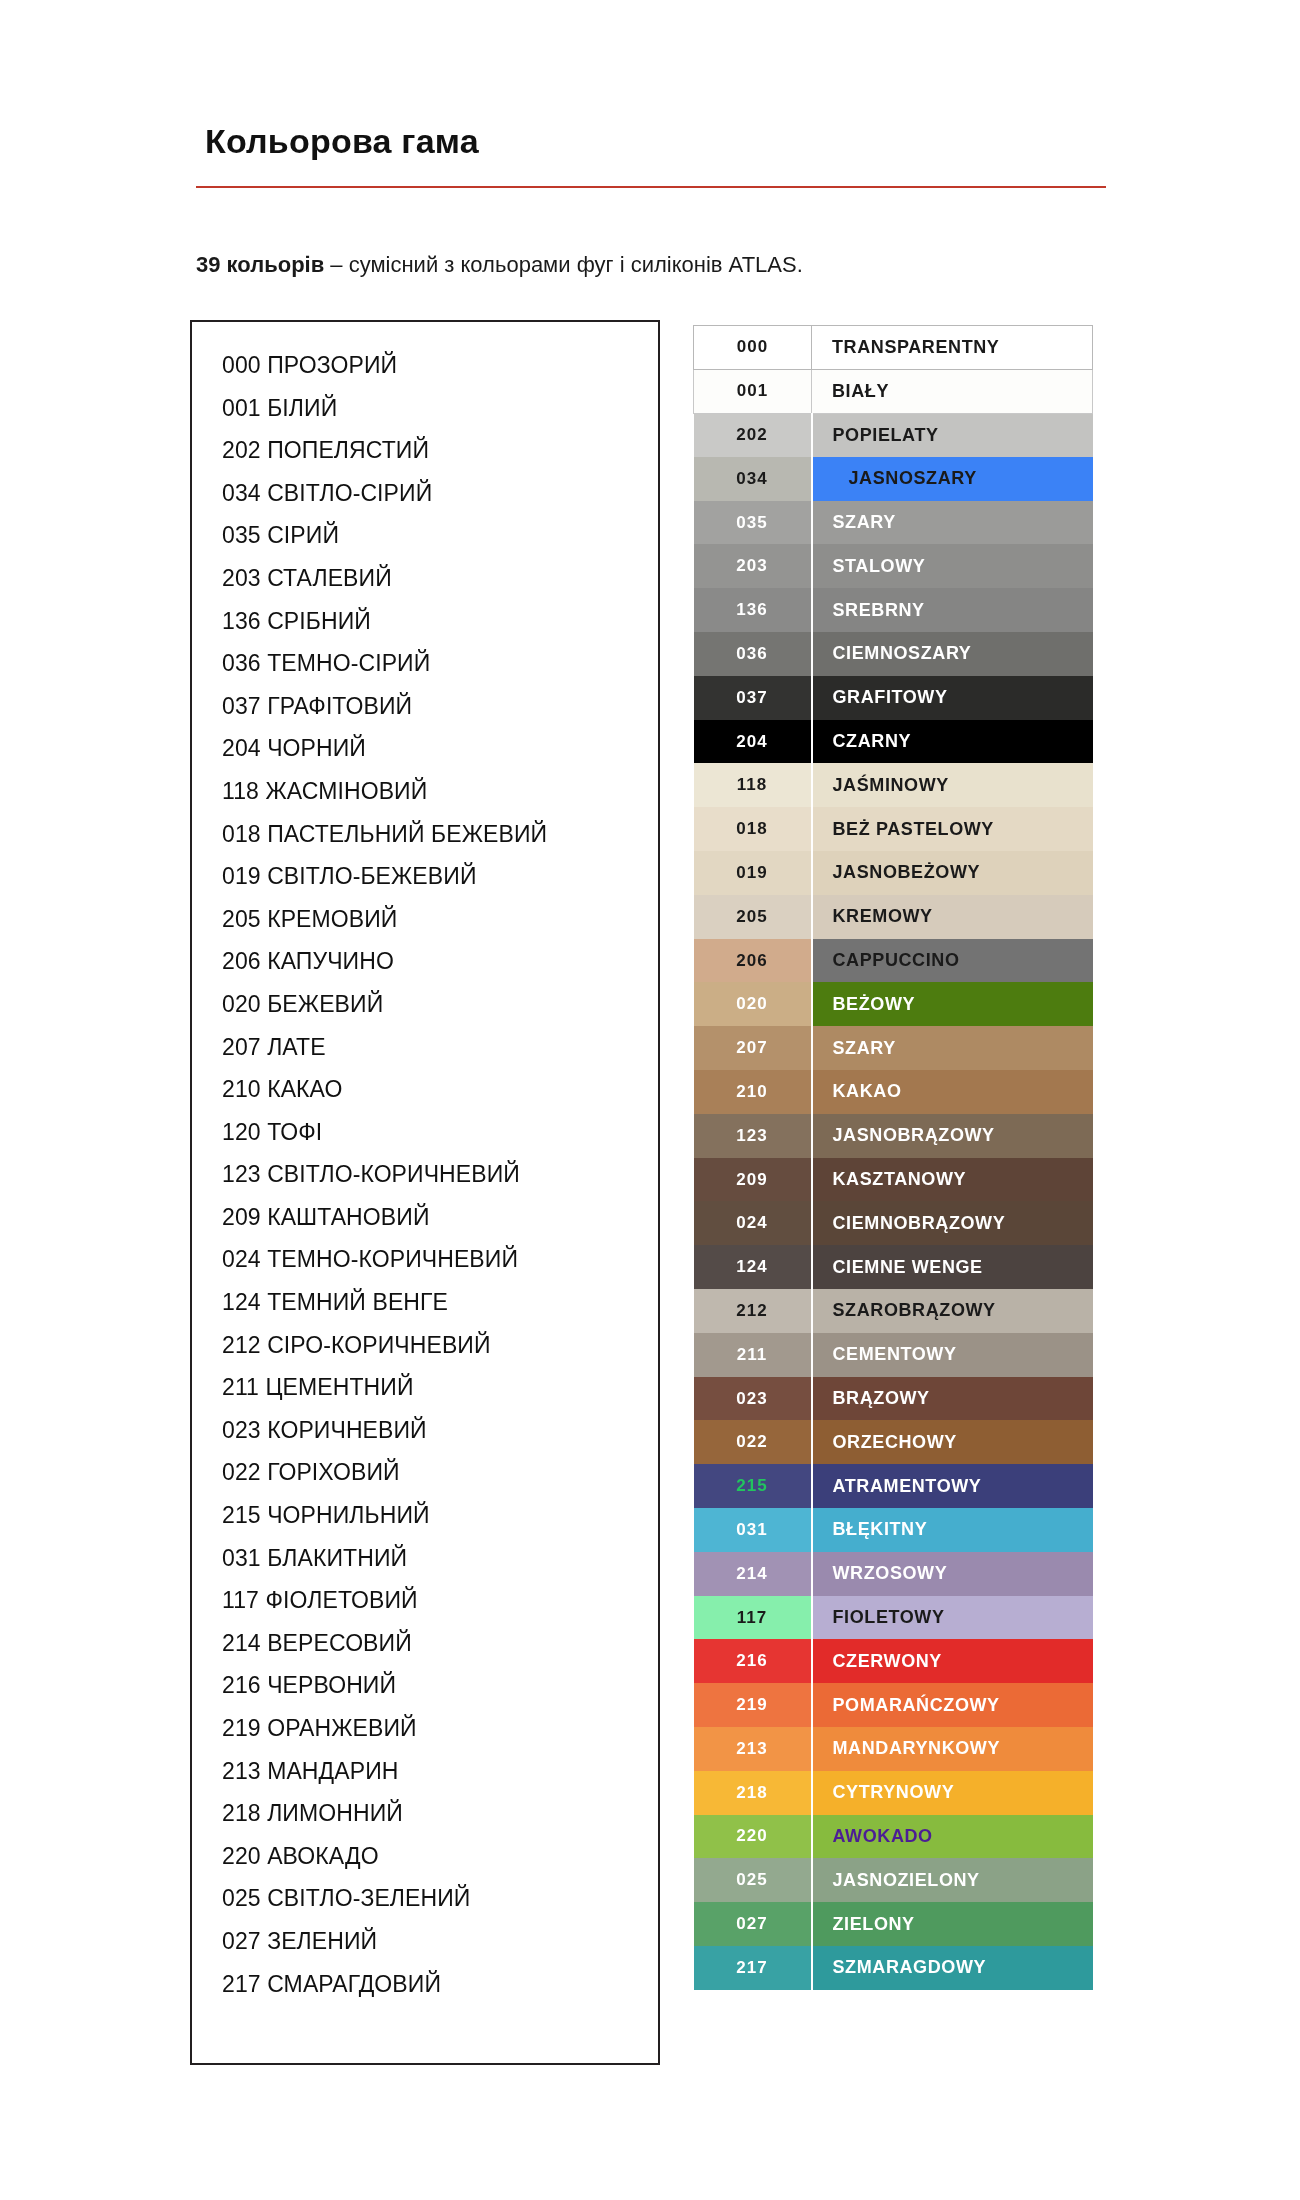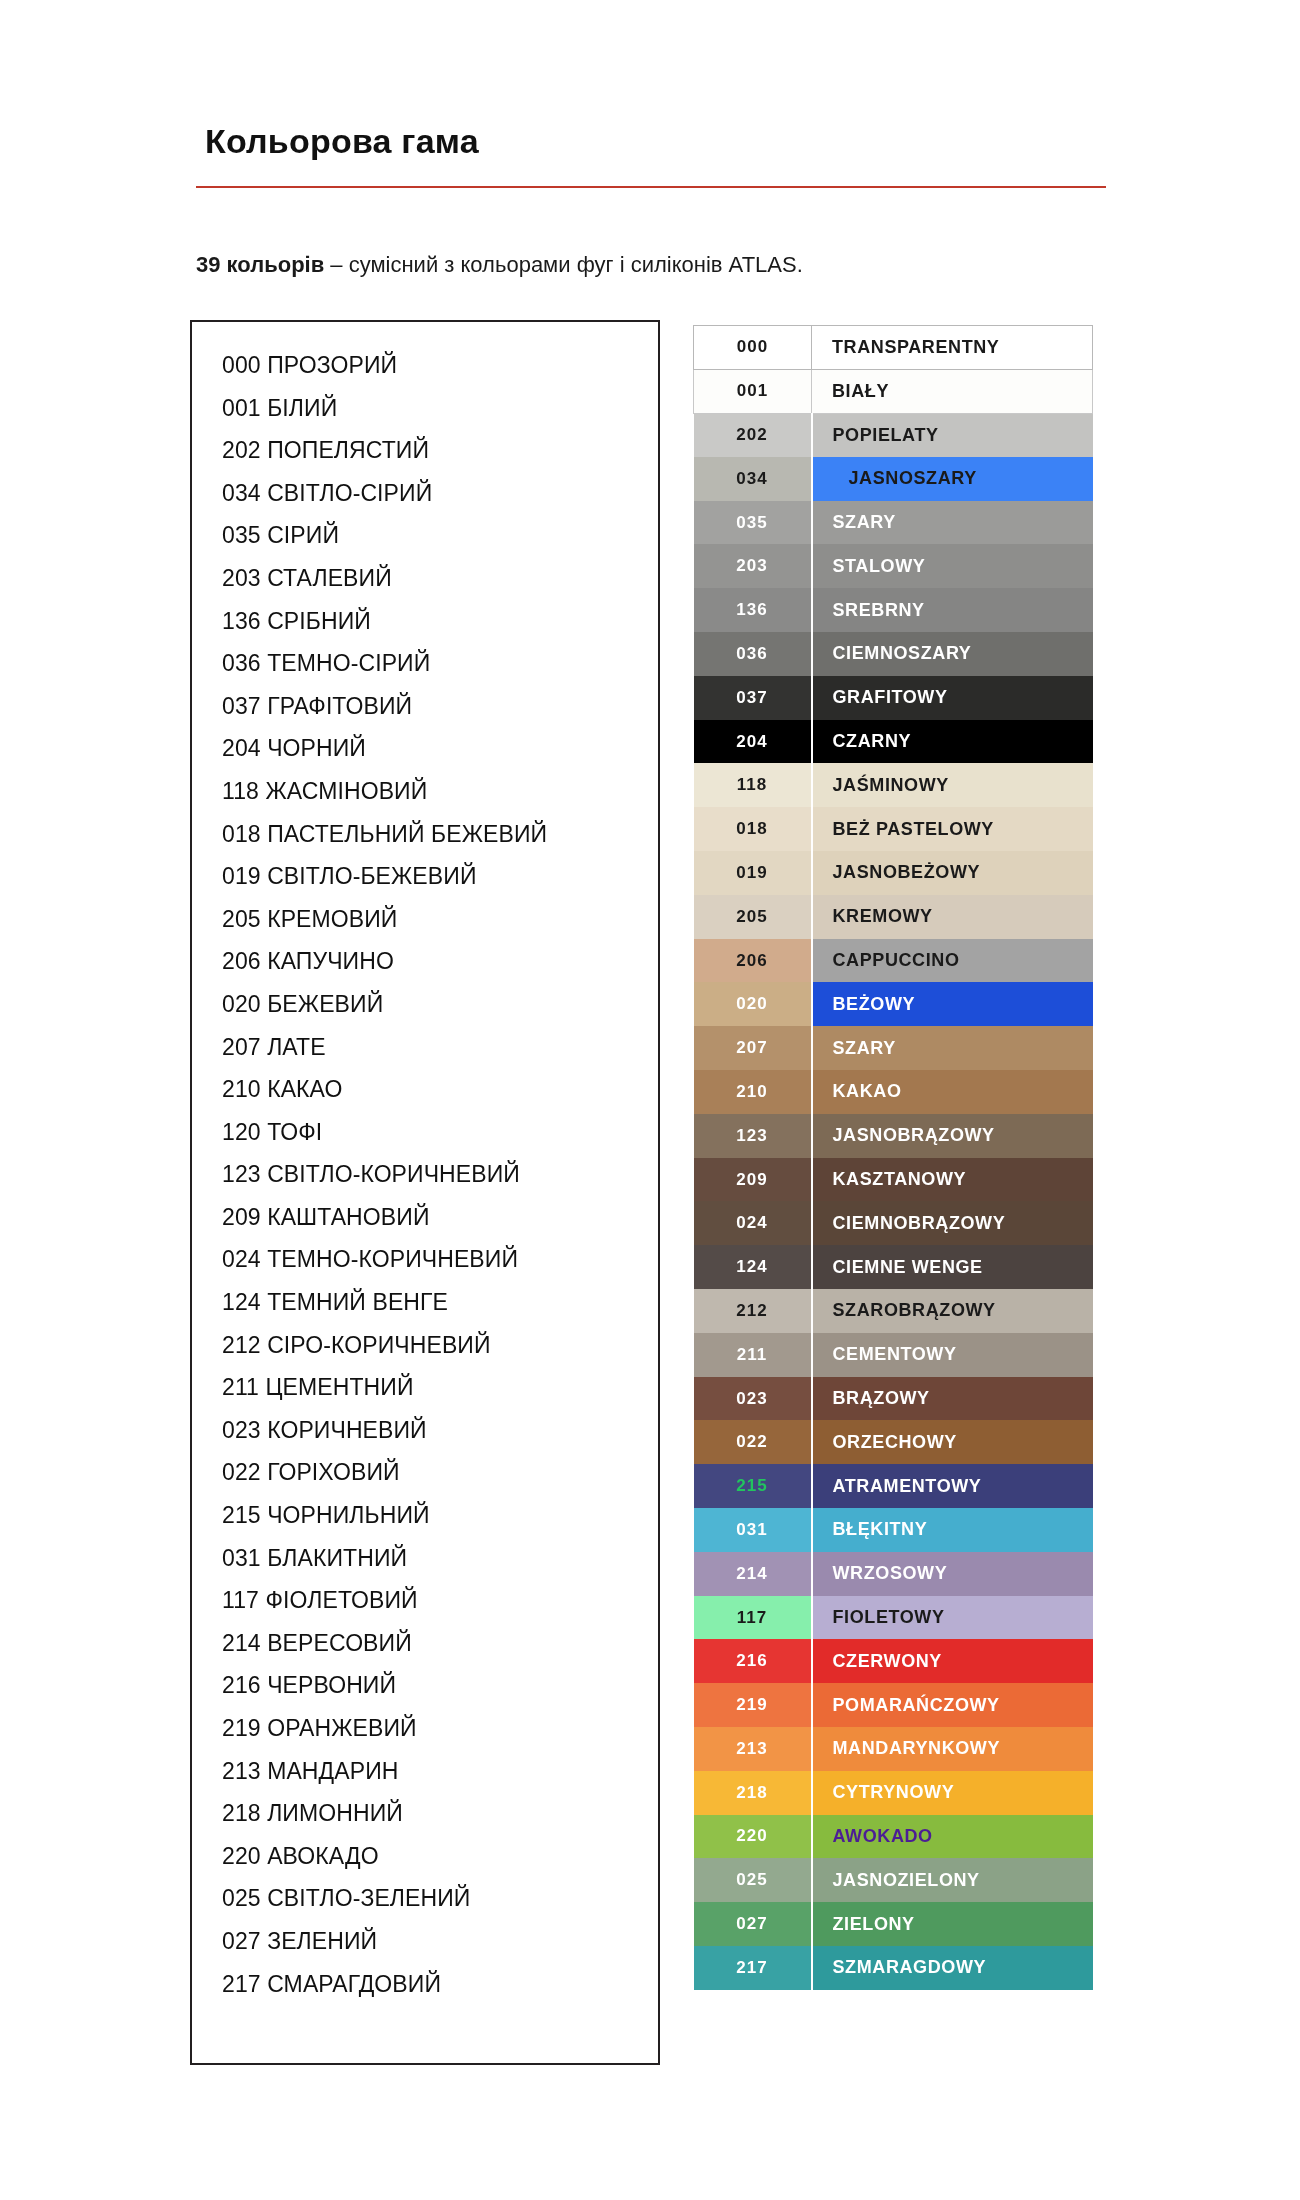--- a/index.html
+++ b/index.html
@@ -212,25 +212,25 @@
         <tr class="swatch-row">
           <td class="swatch-code" style="background: rgb(226, 215, 194); color: rgb(26, 26, 26);">019</td>
           <td class="swatch-name" style="background: rgb(222, 210, 187); color: rgb(26, 26, 26);">JASNOBEŻOWY</td>
         </tr>
         <tr class="swatch-row">
           <td class="swatch-code" style="background: rgb(218, 208, 193); color: rgb(26, 26, 26);">205</td>
           <td class="swatch-name" style="background: rgb(214, 203, 187); color: rgb(26, 26, 26);">KREMOWY</td>
         </tr>
         <tr class="swatch-row">
           <td class="swatch-code" style="background: rgb(209, 171, 140); color: rgb(26, 26, 26);">206</td>
-          <td class="swatch-name" style="background: #a3a3a3; color: rgb(26, 26, 26);">CAPPUCCINO</td>
+          <td class="swatch-name" style="background: #737373; color: rgb(26, 26, 26);">CAPPUCCINO</td>
         </tr>
         <tr class="swatch-row">
           <td class="swatch-code" style="background: rgb(203, 174, 134); color: rgb(255, 255, 255);">020</td>
-          <td class="swatch-name" style="background: #1d4ed8; color: rgb(255, 255, 255);">BEŻOWY</td>
+          <td class="swatch-name" style="background: #4d7c0f; color: rgb(255, 255, 255);">BEŻOWY</td>
         </tr>
         <tr class="swatch-row">
           <td class="swatch-code" style="background: rgb(180, 145, 107); color: rgb(255, 255, 255);">207</td>
           <td class="swatch-name" style="background: rgb(174, 138, 99); color: rgb(255, 255, 255);">SZARY</td>
         </tr>
         <tr class="swatch-row">
           <td class="swatch-code" style="background: rgb(169, 128, 88); color: rgb(255, 255, 255);">210</td>
           <td class="swatch-name" style="background: rgb(163, 120, 79); color: rgb(255, 255, 255);">KAKAO</td>
         </tr>
         <tr class="swatch-row">

